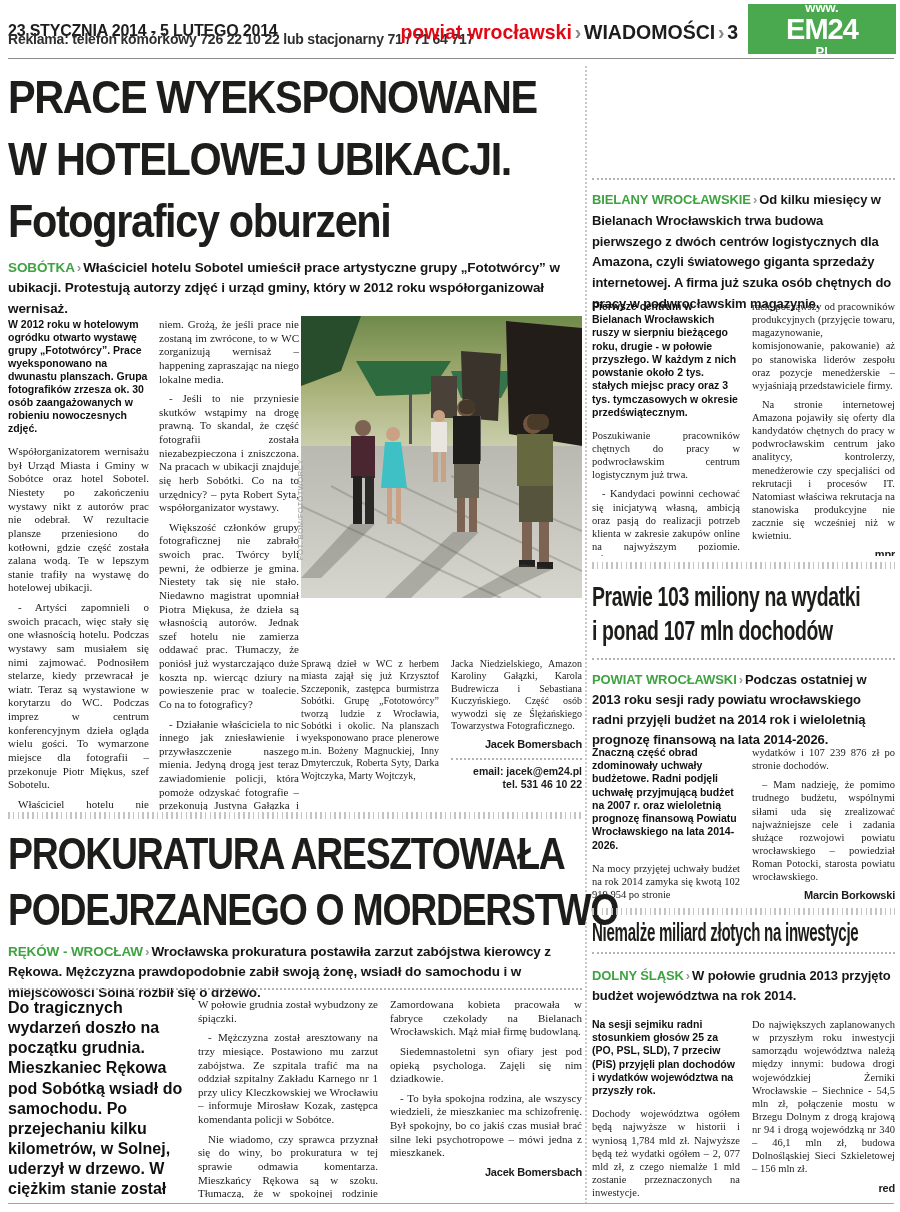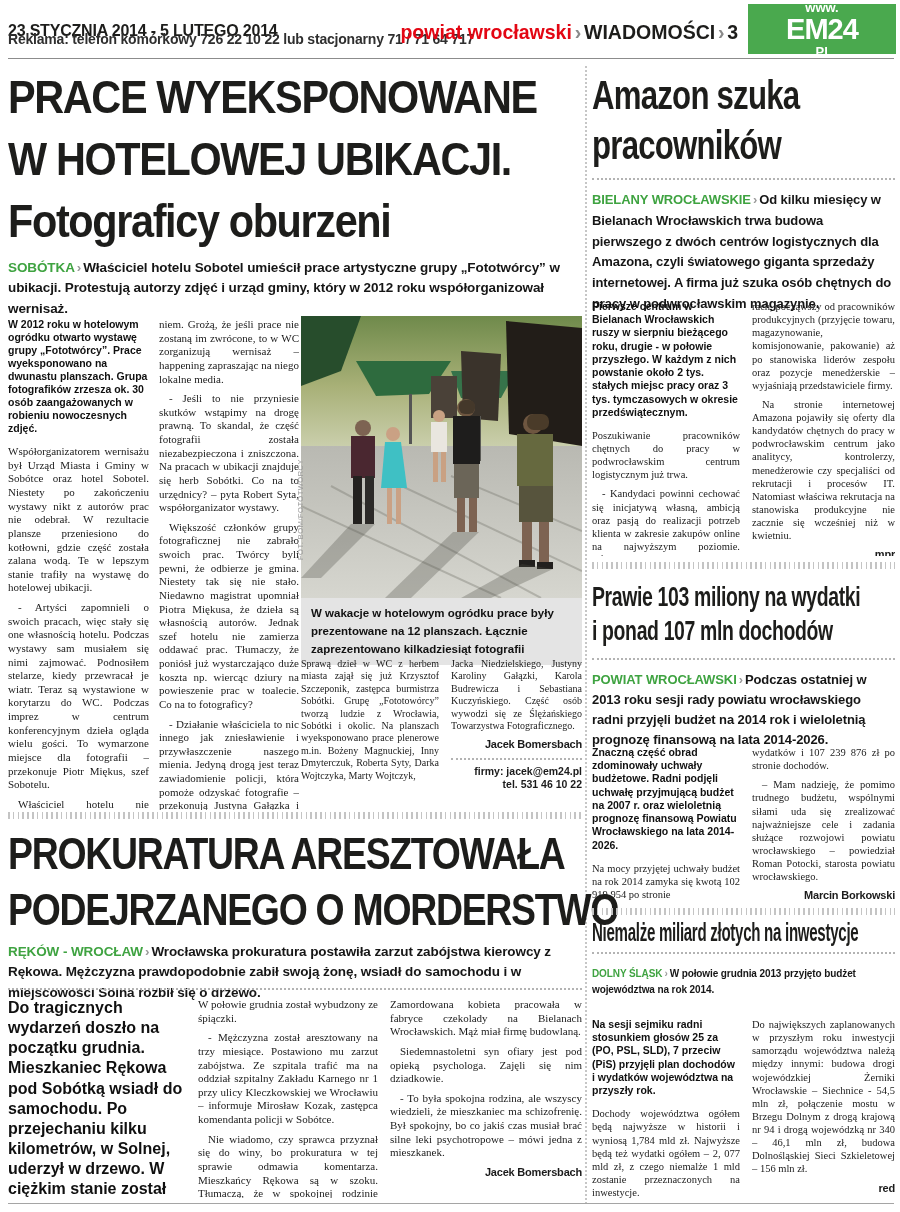--- a/index.html
+++ b/index.html
@@ -78,21 +78,21 @@
 
   .h2b{font-size:27px;line-height:34px;letter-spacing:-.5px;transform:scaleX(.72);}
   .bu-dot{left:592px;top:658px;width:303px;}
   .bu-lead{left:592px;top:670px;width:300px;font-size:13px;line-height:1.55;}
   .bu-colA{left:592px;top:746px;width:148px;height:158px;}
   .bu-colB{left:752px;top:746px;width:143px;height:158px;}
   .bu-ticks{left:592px;top:908px;width:303px;}
 
   .h2i{font-size:26px;line-height:32px;letter-spacing:-.5px;transform:scaleX(.58);}
   .in-dot{left:592px;top:952px;width:303px;}
-  .in-lead{left:592px;top:966px;width:300px;font-size:10px;line-height:1.55;}
+  .in-lead{left:592px;top:966px;width:300px;font-size:13px;line-height:1.55;}
   .in-colA{left:592px;top:1018px;width:148px;height:182px;}
   .in-colB{left:752px;top:1018px;width:143px;height:182px;}
 </style>
 </head>
 <body>
 
 <div id="page">
 
   <div class="abs hdr-date">23 STYCZNIA 2014 - 5 LUTEGO 2014</div>
   <div class="abs hdr-ad">Reklama: telefon komórkowy 726 22 10 22 lub stacjonarny 71 / 71 64 717</div>
@@ -199,30 +199,29 @@
         <rect x="236" y="246" width="16" height="7" fill="#22201e"></rect>
       </g>
       <g opacity=".3" fill="#4e4e46">
         <polygon points="50,208 74,208 20,262 0,262"></polygon>
         <polygon points="152,216 178,216 110,282 84,282"></polygon>
         <polygon points="221,248 252,253 190,282 160,282"></polygon>
       </g>
     </svg>
   </div>
   <div class="abs credit">FOT. BOM/FOTOTWÓRCY</div>
-  <div class="abs caption">W wakacje w hotelowym ogródku prace były prezentowane na 12 planszach. Łącznie zaprezentowano kilkadziesiąt fotografii</div>
 
   <div class="abs la-col3 colbox serif" style="font-size:10px;">
     <p>Sprawą dzieł w WC z herbem miasta zajął się już Krzysztof Szczeponik, zastępca burmistrza Sobótki. Grupę „Fototowórcy” tworzą ludzie z Wrocławia, Sobótki i okolic. Na planszach wyeksponowano prace plenerowe m.in. Bożeny Magnuckiej, Inny Dmyterczuk, Roberta Syty, Darka Wojtczyka, Marty Wojtczyk,</p>
   </div>
   <div class="abs la-col4 colbox serif" style="font-size:10px;">
-    <p>Jacka Niedzielskiego, Justyny Karoliny Gałązki, Karola Budrewicza i Sebastiana Kuczyńskiego. Część osób wywodzi się ze Ślężańskiego Towarzystwa Fotograficznego.</p>
+    <p>Jacka Niedzielskiego, Amazon Karoliny Gałązki, Karola Budrewicza i Sebastiana Kuczyńskiego. Część osób wywodzi się ze Ślężańskiego Towarzystwa Fotograficznego.</p>
     <div class="author">Jacek Bomersbach</div>
     <div class="dotline"></div>
-    <div class="contact">firmy: jacek@em24.pl</div>
+    <div class="contact">email: jacek@em24.pl</div>
     <div class="contact">tel. 531 46 10 22</div>
   </div>
 
   <div class="abs ticks la-ticks"></div>
 
   <div class="abs" style="left:8px;top:826px;">
     <div class="headline h2m">PROKURATURA ARESZTOWAŁA</div>
     <div class="headline h2m">PODEJRZANEGO O MORDERSTWO</div>
   </div>
   <div class="abs lead mu-lead">
@@ -241,24 +240,20 @@
     <p class="ind">- Mężczyzna został aresztowany na trzy miesiące. Postawiono mu zarzut zabójstwa. Ze szpitala trafić ma na oddział szpitalny Zakładu Karnego nr 1 przy ulicy Kleczkowskiej we Wrocławiu – informuje Mirosław Kozak, zastępca komendanta policji w Sobótce.</p>
     <p class="ind">Nie wiadomo, czy sprawca przyznał się do winy, bo prokuratura w tej sprawie odmawia komentarza. Mieszkańcy Rękowa są w szoku. Tłumaczą, że w spokojnej rodzinie nigdy nie dochodziło do awantur. Nigdy też nie nadużywano alkoholu.</p>
   </div>
   <div class="abs mu-col3 colbox serif mu">
     <p>Zamordowana kobieta pracowała w fabryce czekolady na Bielanach Wrocławskich. Mąż miał firmę budowlaną.</p>
     <p class="ind">Siedemnastoletni syn ofiary jest pod opieką psychologa. Zajęli się nim dziadkowie.</p>
     <p class="ind">- To była spokojna rodzina, ale wszyscy wiedzieli, że mieszkaniec ma schizofrenię. Był spokojny, bo co jakiś czas musiał brać silne leki psychotropowe – mówi jedna z mieszkanek.</p>
     <div class="author">Jacek Bomersbach</div>
   </div>
 
-  <div class="abs" style="left:592px;top:70px;">
-    <div class="headline h2a">Amazon szuka</div>
-    <div class="headline h2a">pracowników</div>
-  </div>
   <div class="abs dotline am-dot"></div>
   <div class="abs lead am-lead">
     <span class="tag">BIELANY WROCŁAWSKIE</span><span class="chev2">›</span><span>Od kilku miesięcy w Bielanach Wrocławskich trwa budowa pierwszego z dwóch centrów logistycznych dla Amazona, czyli światowego giganta sprzedaży internetowej. A firma już szuka osób chętnych do pracy w podwrocławskim magazynie.</span>
   </div>
   <div class="abs am-colA colbox">
     <p class="introb rr-introb">Pierwsze centrum w Bielanach Wrocławskich ruszy w sierpniu bieżącego roku, drugie - w połowie przyszłego. W każdym z nich powstanie około 2 tys. stałych miejsc pracy oraz 3 tys. tymczasowych w okresie przedświątecznym.</p>
     <div class="serif rr-serif">
       <p>Poszukiwanie pracowników chętnych do pracy w podwrocławskim centrum logistycznym już trwa.</p>
       <p class="ind">- Kandydaci powinni cechować się inicjatywą własną, ambicją oraz pasją do realizacji potrzeb klienta w zakresie zakupów online na najwyższym poziomie. Oferujemy stanowiska w wielu obsza-</p>
     </div>

